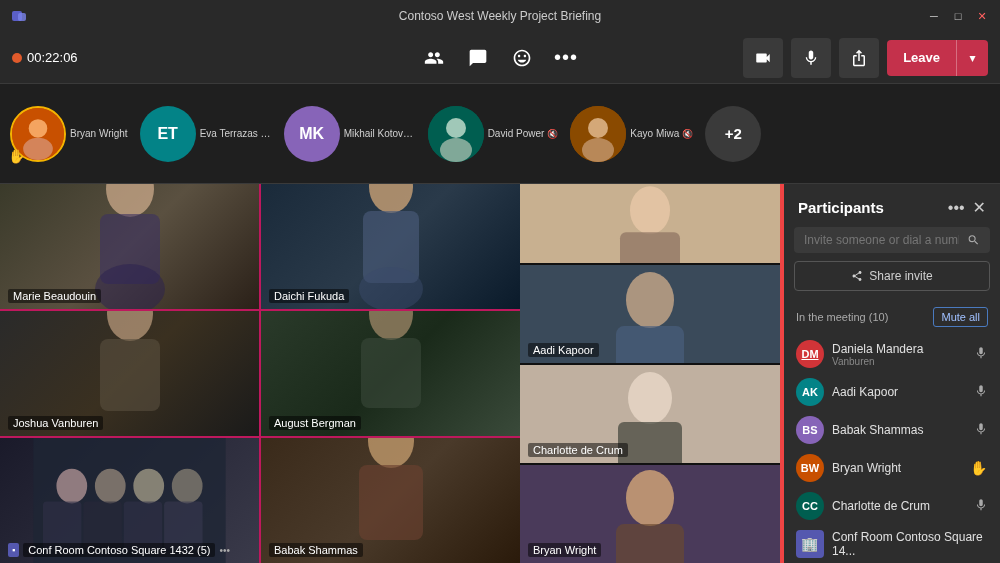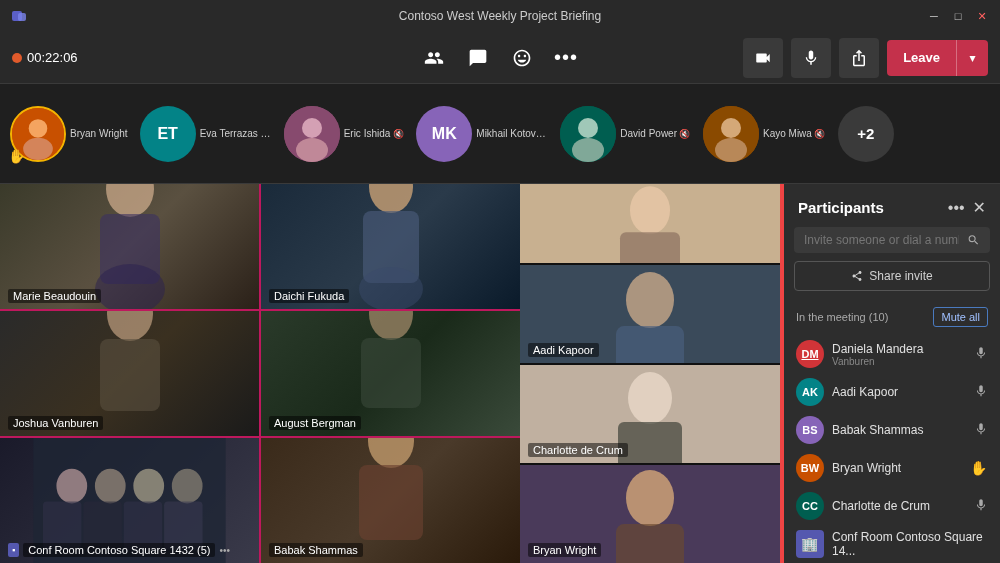--- a/index.html
+++ b/index.html
@@ -485,30 +485,20 @@
       <span class="hand-icon">✋</span>
     </div>
     <span class="participant-name">Bryan Wright</span>
   </div>
 
   <div class="participant-thumb">
     <div class="avatar-circle" style="background:#038387;color:#fff;">ET</div>
     <span class="participant-name">Eva Terrazas <span style="font-size:9px;">🔇</span></span>
   </div>
 
-  <div class="participant-thumb">
-    <div class="avatar-circle" style="background:#874a6e;">
-      <svg width="56" height="56" viewBox="0 0 56 56">
-        <circle cx="28" cy="28" r="28" fill="#874a6e"></circle>
-        <circle cx="28" cy="22" r="10" fill="#d4a0b4"></circle>
-        <ellipse cx="28" cy="44" rx="16" ry="12" fill="#c08898"></ellipse>
-      </svg>
-    </div>
-    <span class="participant-name">Eric Ishida <span style="font-size:9px;">🔇</span></span>
-  </div>
 
   <div class="participant-thumb">
     <div class="avatar-circle" style="background:#8764b8;color:#fff;">MK</div>
     <span class="participant-name">Mikhail Kotov <span style="font-size:9px;">🔇</span></span>
   </div>
 
   <div class="participant-thumb">
     <div class="avatar-circle" style="background:#005e50;">
       <svg width="56" height="56" viewBox="0 0 56 56">
         <circle cx="28" cy="28" r="28" fill="#005e50"></circle>

